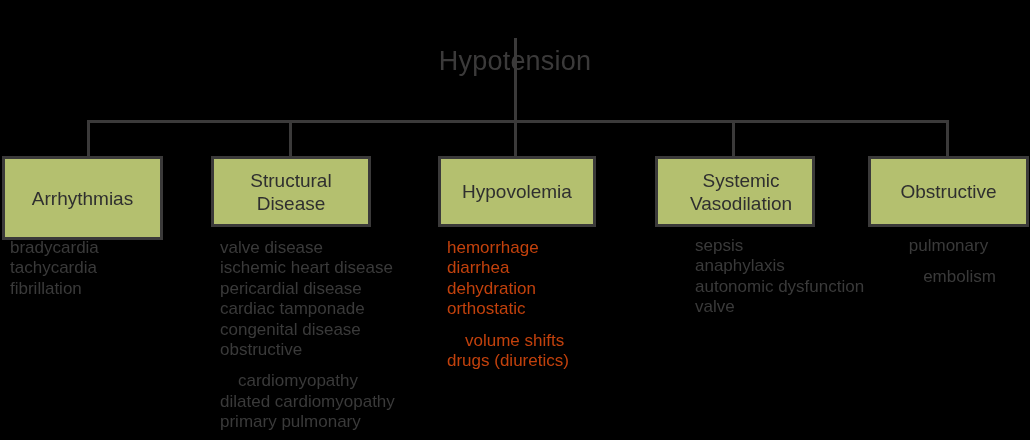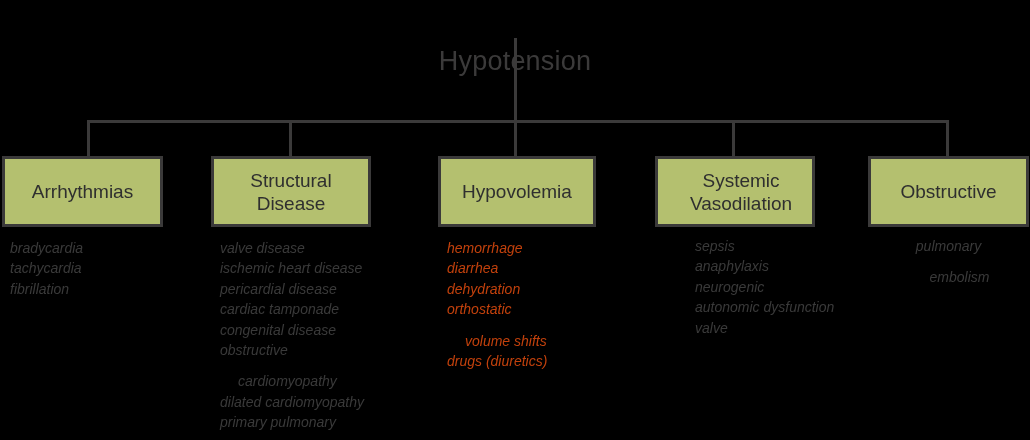--- a/index.html
+++ b/index.html
@@ -55,25 +55,24 @@
     font-size: 19px;
     line-height: 23px;
     color: #2f2f2f;
     padding: 0 4px;
     white-space: pre-line;
   }
 
   
   .leaf-list {
     position: absolute;
-    font-size: 14px;
+    font-size: 17px;
     line-height: 20.4px;
     color: #3a3a3a;
     white-space: pre;
-    font-style: italic;
   }
   .leaf-list.centered { text-align: center; }
   .leaf-item { display: block; }
   .leaf-item.indent { padding-left: 18px; margin-top: 11px; }
   .leaf-list.centered .leaf-item.indent { padding-left: 22px; }
 </style>
 </head>
 <body style="background: rgb(0, 0, 0);">
 
 <div id="diagram-root" style="background: rgb(0, 0, 0);">
@@ -83,21 +82,21 @@
   <div class="connector v" style="left: 514px; top: 38px; height: 84px; background: rgb(59, 58, 58);"></div>
 
   <div class="connector h" style="left: 87px; top: 120px; width: 862px; background: rgb(59, 58, 58);"></div>
 
   <div class="connector v" style="left: 87px; top: 120px; height: 37px; background: rgb(59, 58, 58);"></div>
   <div class="connector v" style="left: 289px; top: 120px; height: 37px; background: rgb(59, 58, 58);"></div>
   <div class="connector v" style="left: 514px; top: 120px; height: 37px; background: rgb(59, 58, 58);"></div>
   <div class="connector v" style="left: 732px; top: 120px; height: 37px; background: rgb(59, 58, 58);"></div>
   <div class="connector v" style="left: 946px; top: 120px; height: 37px; background: rgb(59, 58, 58);"></div>
 
-  <div class="node-box" style="left: 2px; top: 156px; width: 161px; height: 71px; background: rgb(180, 192, 111); border-color: rgb(59, 58, 58);">
+  <div class="node-box" style="left: 2px; top: 156px; width: 161px; height: 84px; background: rgb(180, 192, 111); border-color: rgb(59, 58, 58);">
     <span class="node-label" style="color: rgb(47, 47, 47);">Arrhythmias</span>
   </div>
 
   <div class="node-box" style="left: 211px; top: 156px; width: 160px; height: 71px; background: rgb(180, 192, 111); border-color: rgb(59, 58, 58);">
     <span class="node-label" style="color: rgb(47, 47, 47);">Structural
 Disease</span>
   </div>
 
   <div class="node-box" style="left: 438px; top: 156px; width: 158px; height: 71px; background: rgb(180, 192, 111); border-color: rgb(59, 58, 58);">
     <span class="node-label" style="color: rgb(47, 47, 47);">Hypovolemia</span>
@@ -111,17 +110,17 @@
   <div class="node-box" style="left: 868px; top: 156px; width: 161px; height: 71px; background: rgb(180, 192, 111); border-color: rgb(59, 58, 58);">
     <span class="node-label" style="color: rgb(47, 47, 47);">Obstructive</span>
   </div>
 
   <div class="leaf-list" id="list-arrhythmias" style="left: 10px; top: 238px; color: rgb(58, 58, 58);"><span class="leaf-item">bradycardia</span><span class="leaf-item">tachycardia</span><span class="leaf-item">fibrillation</span></div>
 
   <div class="leaf-list" id="list-structural-disease" style="left: 220px; top: 238px; color: rgb(58, 58, 58);"><span class="leaf-item">valve disease</span><span class="leaf-item">ischemic heart disease</span><span class="leaf-item">pericardial disease</span><span class="leaf-item">cardiac tamponade</span><span class="leaf-item">congenital disease</span><span class="leaf-item">obstructive</span><span class="leaf-item indent">cardiomyopathy</span><span class="leaf-item">dilated cardiomyopathy</span><span class="leaf-item">primary pulmonary</span><span class="leaf-item indent">hypertension</span></div>
 
   <div class="leaf-list" id="list-hypovolemia" style="left: 447px; top: 238px; color: #c2410c;"><span class="leaf-item">hemorrhage</span><span class="leaf-item">diarrhea</span><span class="leaf-item">dehydration</span><span class="leaf-item">orthostatic</span><span class="leaf-item indent">volume shifts</span><span class="leaf-item">drugs (diuretics)</span></div>
 
-  <div class="leaf-list" id="list-systemic-vasodilation" style="left: 695px; top: 236px; color: rgb(58, 58, 58);"><span class="leaf-item">sepsis</span><span class="leaf-item">anaphylaxis</span><span class="leaf-item">neurogenic</span><span class="leaf-item">autonomic dysfunction</span><span class="leaf-item">valve</span></div>
+  <div class="leaf-list" id="list-systemic-vasodilation" style="left: 695px; top: 236px; color: rgb(58, 58, 58);"><span class="leaf-item">sepsis</span><span class="leaf-item">anaphylaxis</span><span class="leaf-item">autonomic dysfunction</span><span class="leaf-item">valve</span></div>
 
   <div class="leaf-list centered" id="list-obstructive" style="left: 868px; top: 236px; width: 161px; color: rgb(58, 58, 58);"><span class="leaf-item">pulmonary</span><span class="leaf-item indent">embolism</span></div>
 
 </div>
 
 </body></html>

